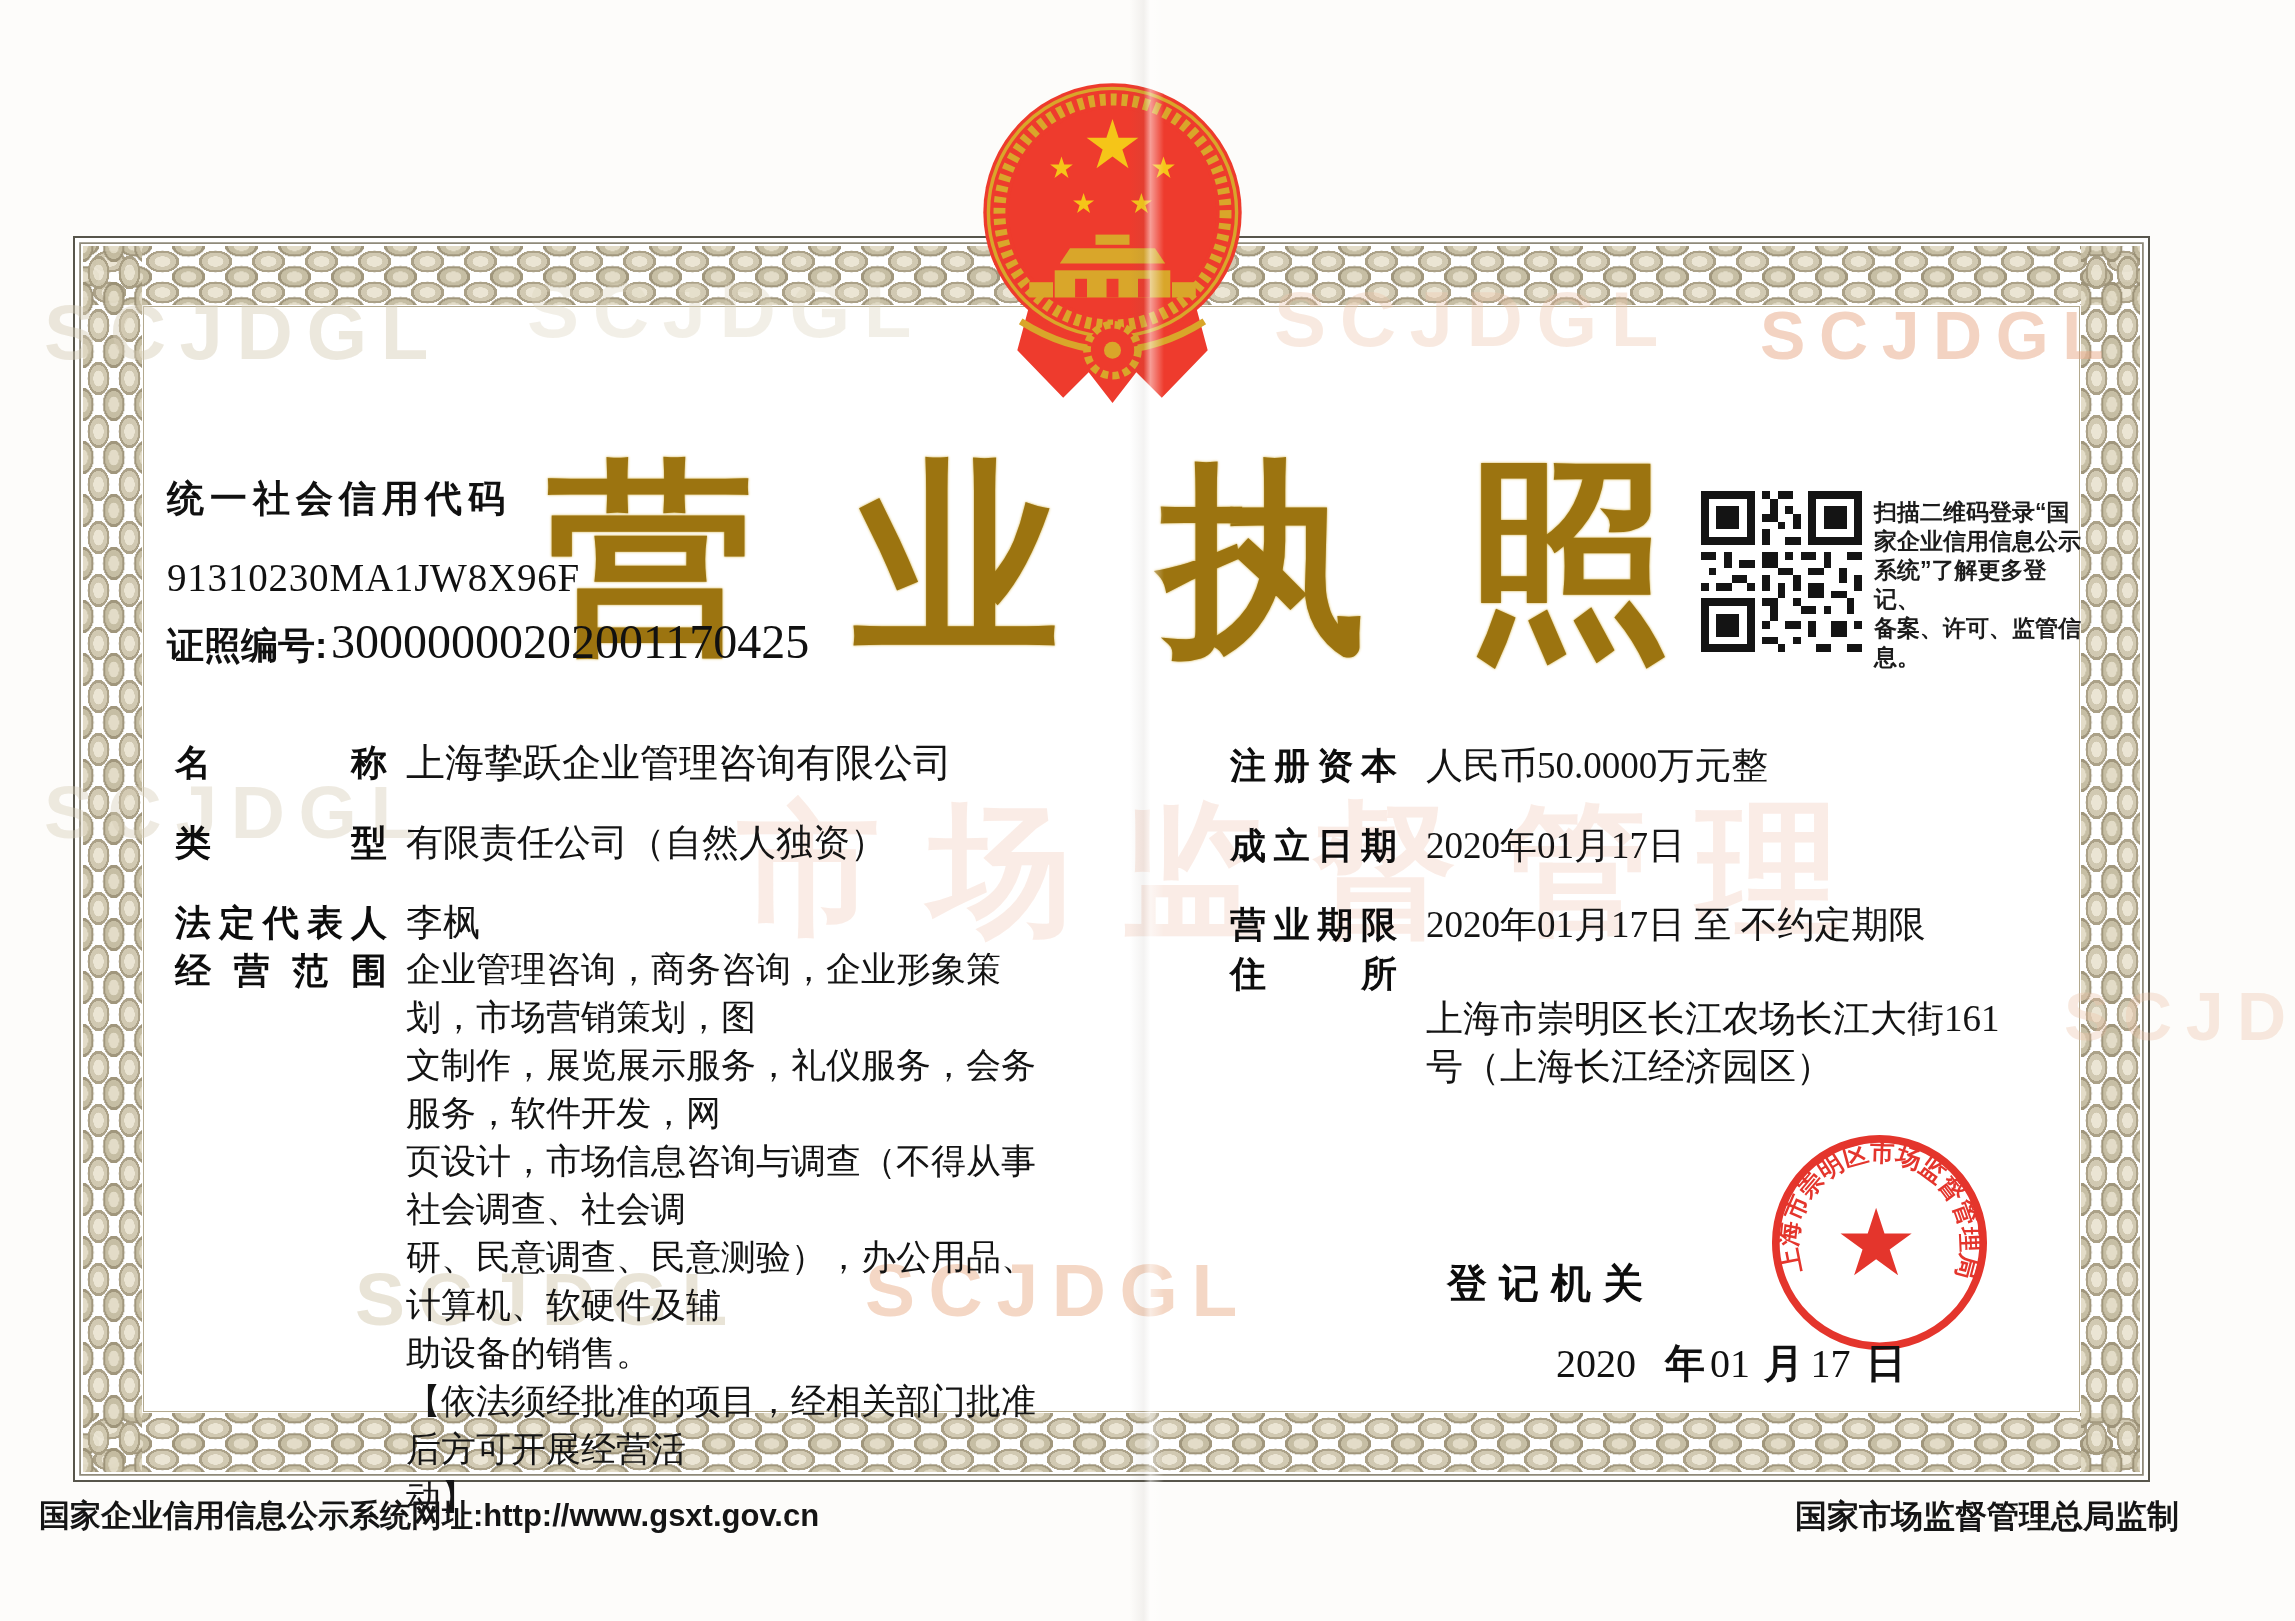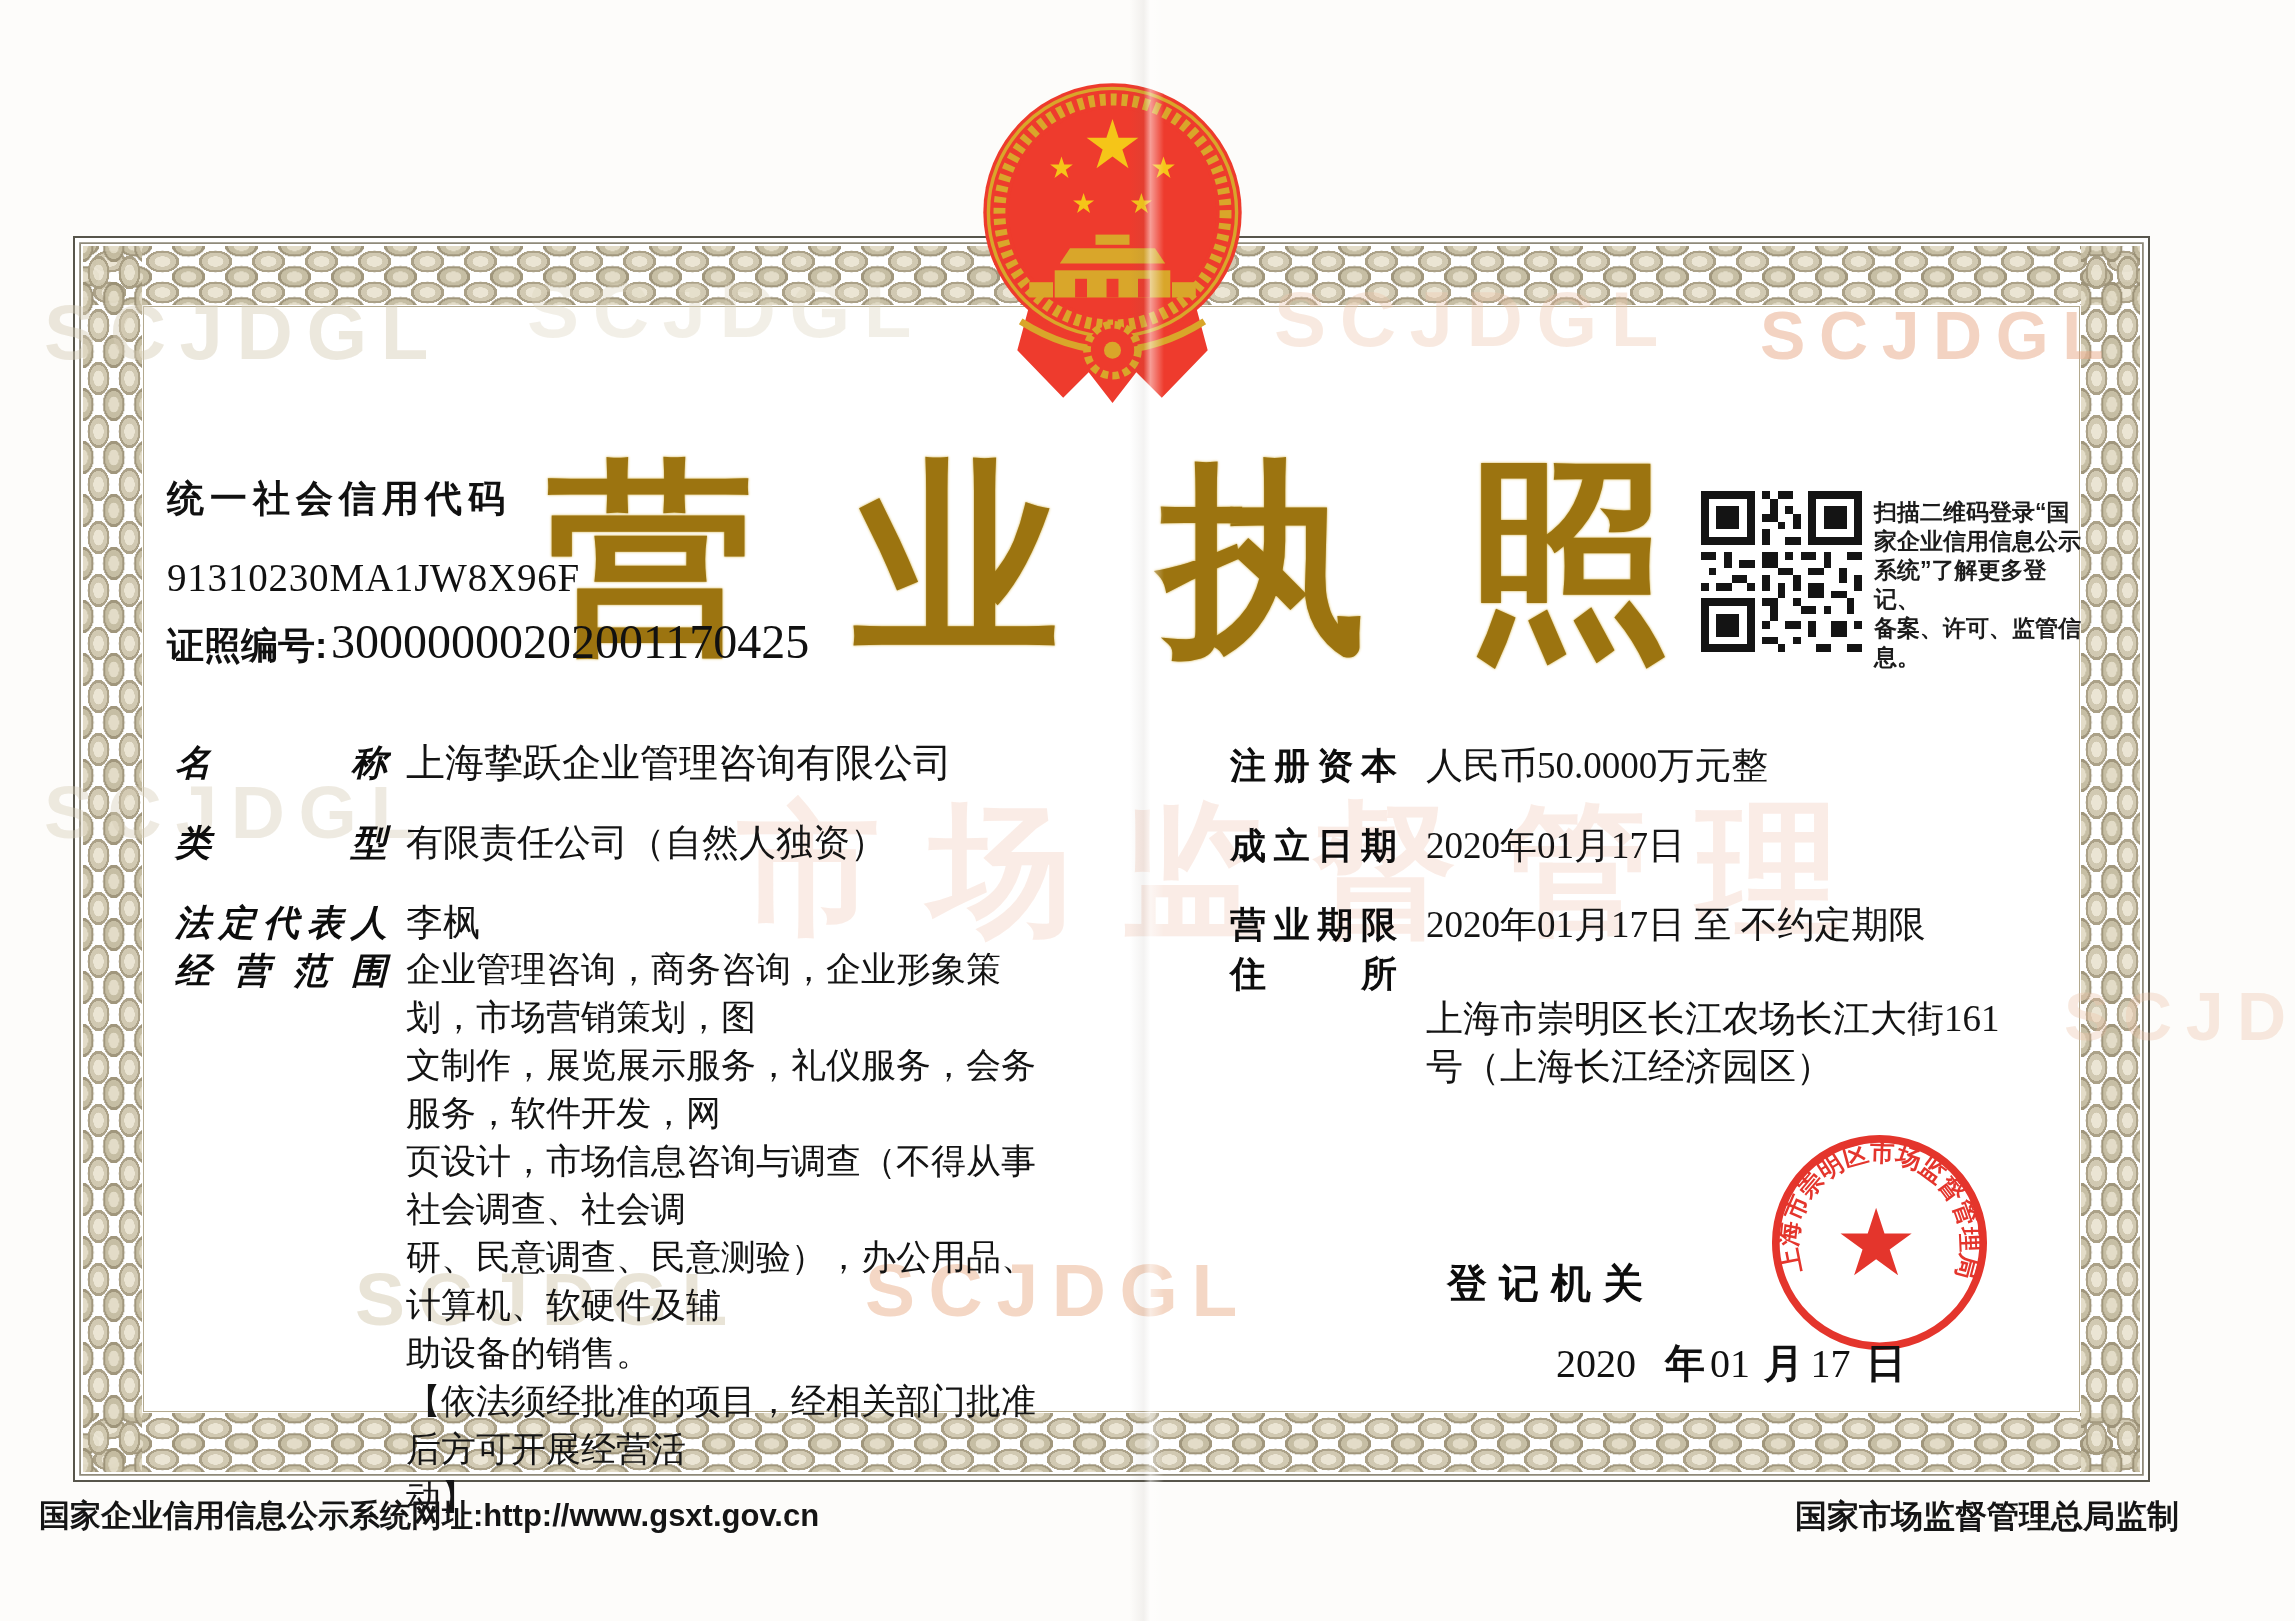--- a/index.html
+++ b/index.html
@@ -56,21 +56,21 @@
   .qr-caption{position:absolute;left:1874px;top:498px;width:212px;font-size:23px;line-height:29px;
               font-weight:700;color:#1c1c1c;white-space:pre-line;z-index:3;}
 
   
   .emblem{position:absolute;left:968px;top:68px;width:289px;height:340px;z-index:4;}
 
   
   .flabel{display:inline-block;text-align:justify;text-align-last:justify;font-weight:700;color:#0d0d0d;
           font-size:36px;vertical-align:top;}
   .row{position:absolute;z-index:3;}
-  .lcol .flabel{width:212px;font-style:italic;}
+  .lcol .flabel{width:212px;}
   .rcol .flabel{width:167px;}
   .val{position:absolute;font-size:37px;color:#141414;white-space:pre-line;line-height:48px;z-index:3;}
   .val.serif{font-family:"Liberation Serif",serif;}
 
   
   .reg-label{position:absolute;left:1447px;top:1256px;font-size:40px;font-weight:700;letter-spacing:12px;color:#0d0d0d;z-index:6;}
   .seal{position:absolute;left:1769px;top:1132px;width:221px;height:221px;z-index:5;opacity:.92;}
   .reg-date{position:absolute;left:1556px;top:1336px;z-index:6;font-size:40px;color:#111;white-space:nowrap;}
   .reg-date .num{font-family:"Liberation Serif",serif;}
   .reg-date .unit{font-weight:700;}

